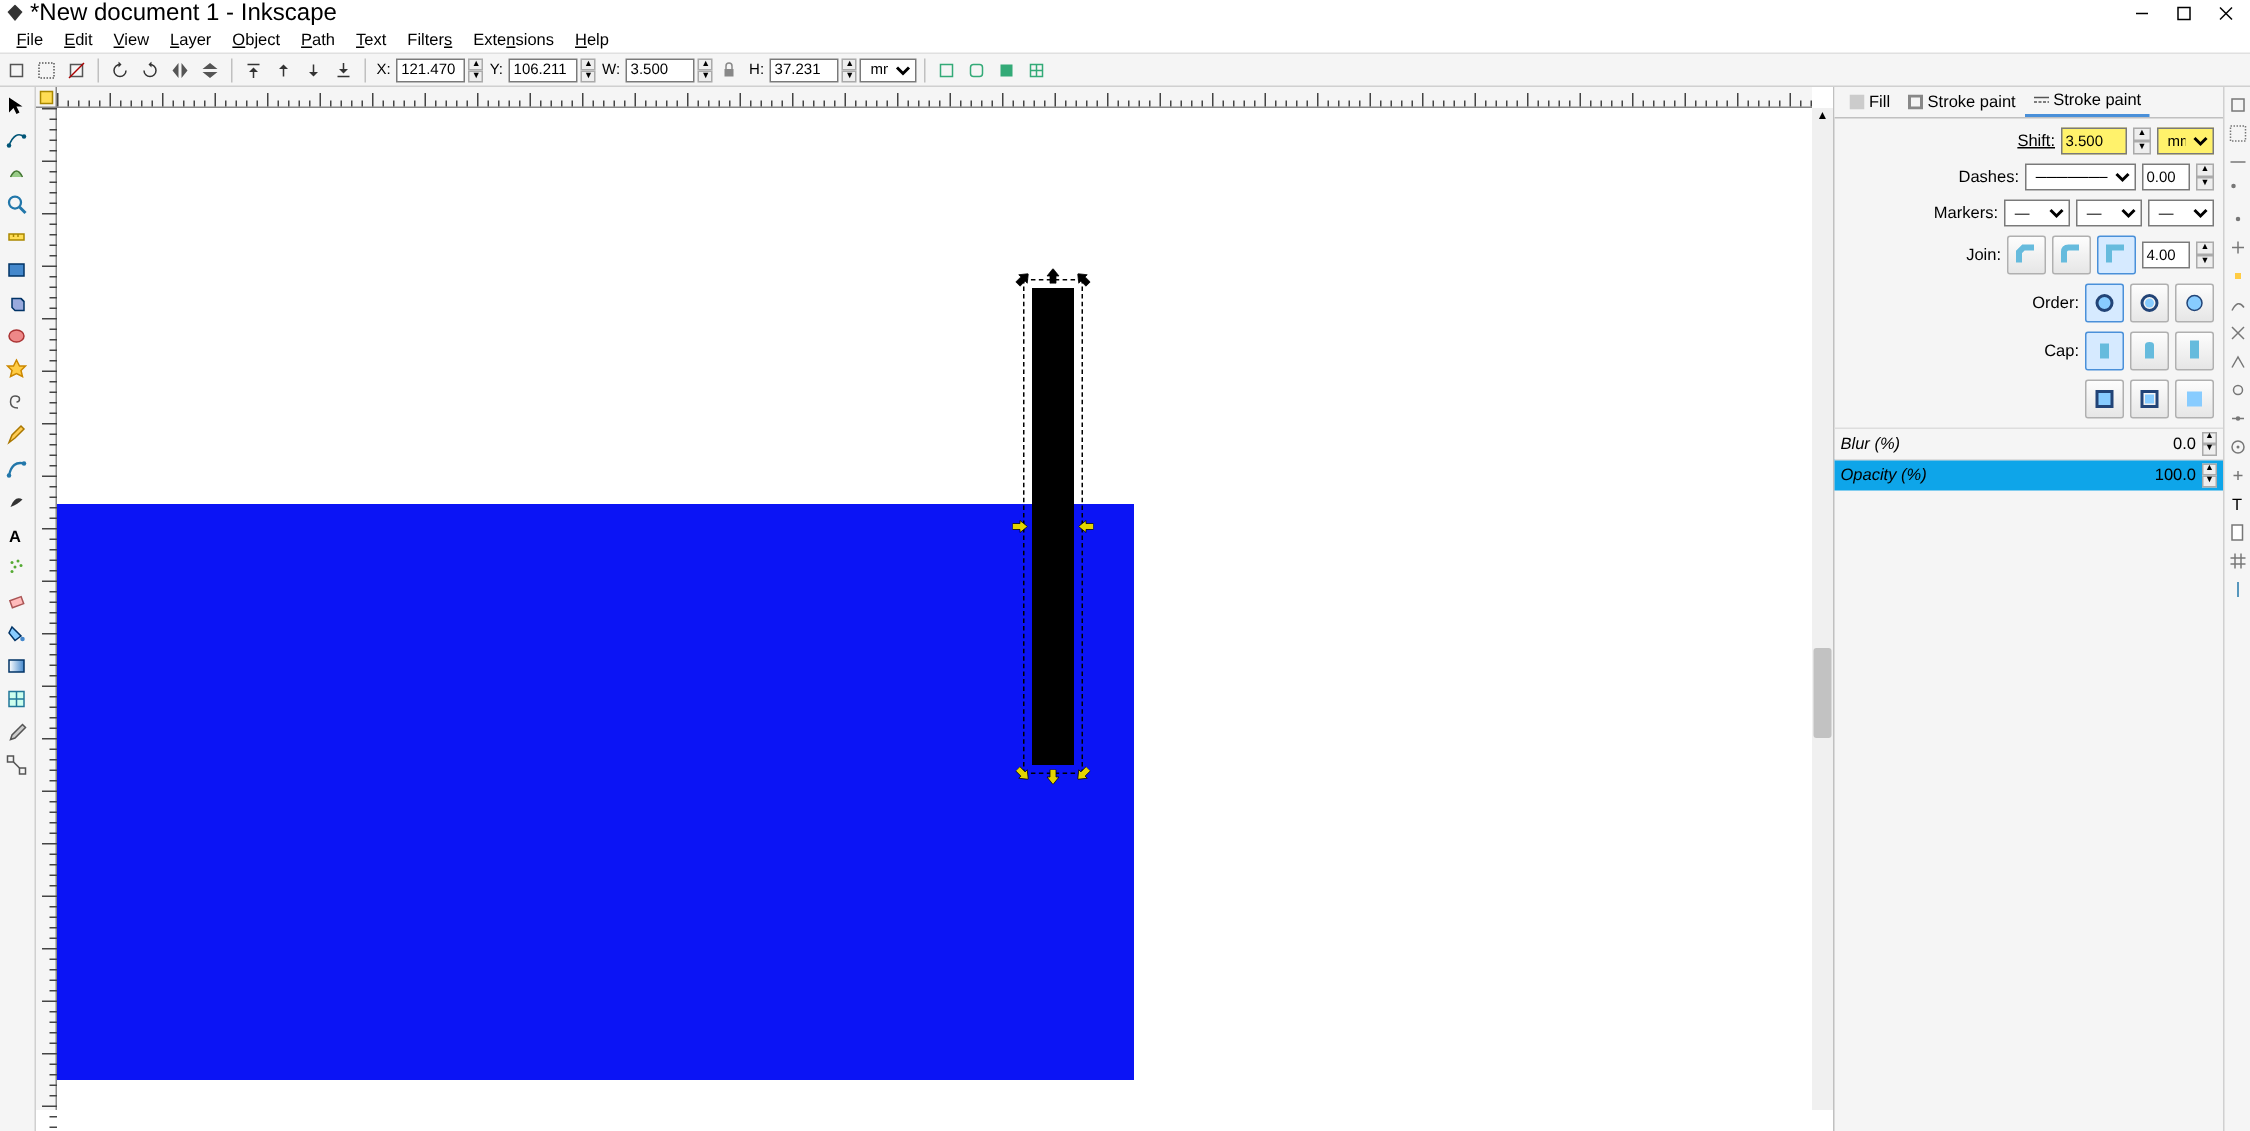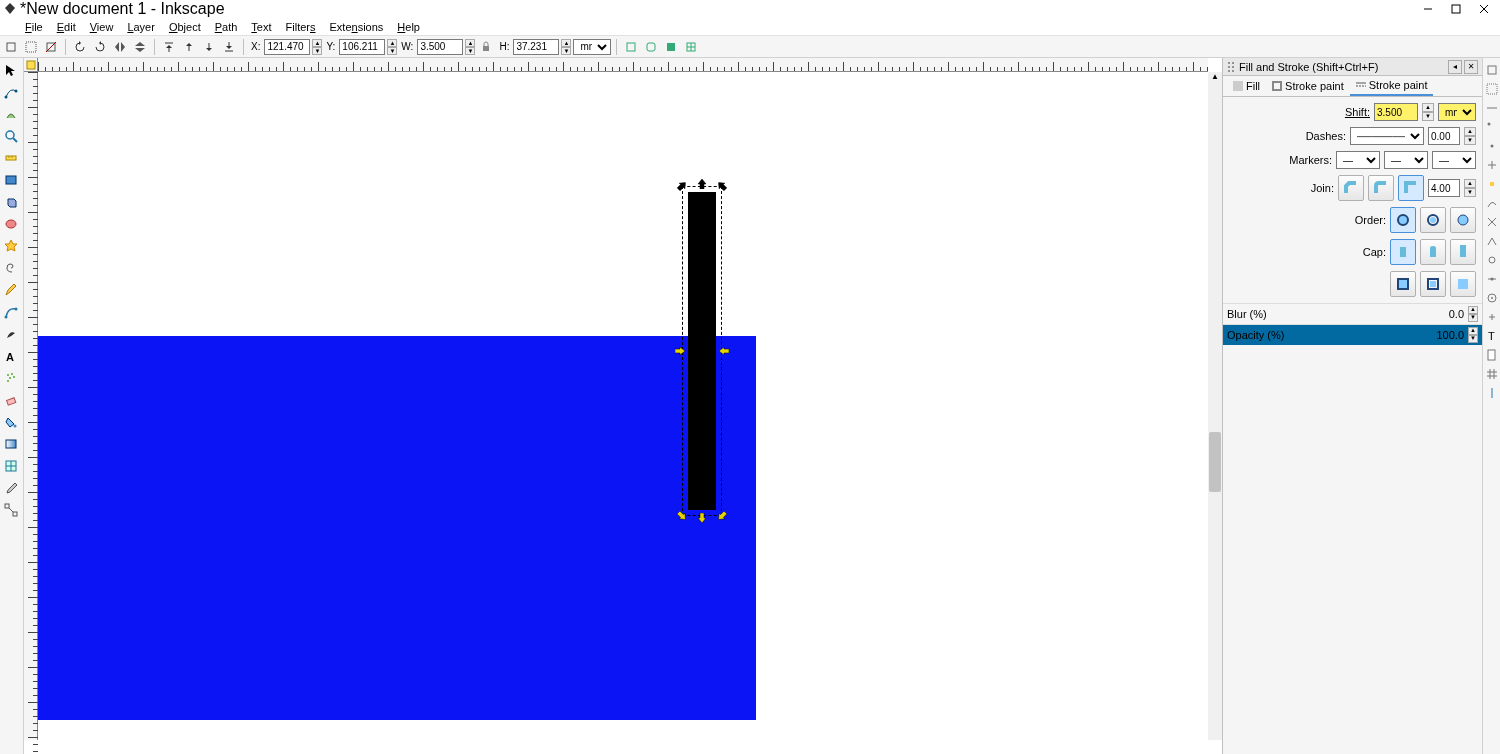--- a/index.html
+++ b/index.html
@@ -4,21 +4,21 @@
 <style>
 * { box-sizing: border-box; margin: 0; padding: 0; font-family: "Segoe UI", Tahoma, sans-serif; font-size: 11px; }
 body { background: #f0f0f0; width: 1500px; height: 754px; overflow: hidden; position: relative; }
 
 .titlebar { height: 18px; background: #fff; display: flex; align-items: center; padding: 0 4px; }
 .titlebar .app-icon { width: 12px; height: 12px; margin-right: 4px; }
 .titlebar .title { flex: 1; font-size: 16px; color: #000; }
 .titlebar .win-btn { width: 24px; height: 14px; display: flex; align-items: center; justify-content: center; margin-left: 4px; cursor: pointer; }
 .titlebar .win-btn svg { width: 10px; height: 10px; }
 
-.menubar { height: 18px; background: #fff; display: flex; align-items: center; padding: 0 19px; gap: 2px; border-bottom: 1px solid #e0e0e0; }
+.menubar { height: 18px; background: #fff; display: flex; align-items: center; padding: 0 5px; gap: 2px; border-bottom: 1px solid #e0e0e0; }
 .menubar .menu-item { padding: 1px 6px; cursor: pointer; }
 .menubar .menu-item .ul { text-decoration: underline; }
 
 .toolbar { height: 22px; background: #f5f5f5; display: flex; align-items: center; padding: 0 2px; gap: 2px; border-bottom: 1px solid #d0d0d0; }
 .toolbar .tool-btn { width: 18px; height: 18px; border: 1px solid transparent; display: flex; align-items: center; justify-content: center; cursor: pointer; }
 .toolbar .sep { width: 1px; height: 16px; background: #c0c0c0; margin: 0 3px; }
 .toolbar .lbl { font-size: 10px; padding: 0 2px; }
 .toolbar .num-input { width: 46px; height: 16px; font-size: 10px; border: 1px solid #7a7a7a; padding: 0 2px; background: #fff; }
 .toolbar .spin { display: inline-flex; flex-direction: column; height: 16px; width: 10px; }
 .toolbar .spin .sp { height: 8px; font-size: 6px; line-height: 6px; text-align: center; border: 1px solid #aaa; background: #eee; cursor: pointer; }
@@ -72,25 +72,25 @@
 .prow .pinput.hl { background: #fff26b; }
 .prow select.pinput { background:#fff; }
 .prow .pspin { width: 12px; display: flex; flex-direction: column; }
 .prow .pspin .s { height: 9px; font-size: 6px; border: 1px solid #aaa; background: #eee; text-align: center; line-height: 6px; cursor: pointer; }
 
 .btn-group { display: flex; gap: 4px; }
 .icon-btn { width: 26px; height: 26px; border: 1px solid #b0b0b0; background: linear-gradient(#fdfdfd,#e6e6e6); display: flex; align-items: center; justify-content: center; cursor: pointer; border-radius:2px; }
 .icon-btn.sel { border-color: #4a90d9; background: #d6eaff; }
 
 .slider-row { display: flex; align-items: center; gap: 4px; padding: 2px 4px; border-top:1px solid #ddd; }
-.slider-row .slabel { flex: 1; font-size: 11px; }
+.slider-row .slabel { flex: 1; font-size: 11px; font-style: italic; }
 .slider-row .sval { width: 36px; text-align: right; font-size: 11px; }
 .slider-row .sspin { width: 10px; display:flex; flex-direction:column; }
 .slider-row .sspin .s { height:8px; font-size:6px; border:1px solid #aaa; background:#eee; text-align:center; line-height:5px; cursor:pointer; }
-.slider-row.hl { background: #0369a1; }
+.slider-row.hl { background: #0ea5e9; }
 
 .ul { text-decoration: underline; }
 </style>
 </head>
 <body>
 
 <div class="titlebar">
   <span class="app-icon">
     <svg viewBox="0 0 12 12">
         <path d="M6 0 L11 5 L6 11 L1 5 Z" fill="#333"></path>
@@ -717,33 +717,20 @@
         </div>
     </div>
 
     <div class="scroll-v">
       <div style="height:14px;text-align:center;font-size:8px;">▲</div>
       <div class="thumb" style="top:360px;height:60px;"></div>
     </div>
   </div>
 
   <div class="right-panels">
-    <div class="panel-hdr">
-      <span class="grip"><svg width="8" height="12">
-            <circle cx="2" cy="2" r="1" fill="#777"></circle>
-            <circle cx="6" cy="2" r="1" fill="#777"></circle>
-            <circle cx="2" cy="6" r="1" fill="#777"></circle>
-            <circle cx="6" cy="6" r="1" fill="#777"></circle>
-            <circle cx="2" cy="10" r="1" fill="#777"></circle>
-            <circle cx="6" cy="10" r="1" fill="#777"></circle>
-          </svg></span>
-      <span class="title">Fill and Stroke (Shift+Ctrl+F)</span>
-      <span class="pbtn">◂</span>
-      <span class="pbtn">✕</span>
-    </div>
 
     <div class="tabs">
       <span class="tab">
           <span class="ticon"><svg width="10" height="10">
               <rect width="10" height="10" fill="#ccc"></rect>
             </svg></span>
           <span>Fill</span>
         </span>
       <span class="tab">
           <span class="ticon"><svg width="10" height="10">

